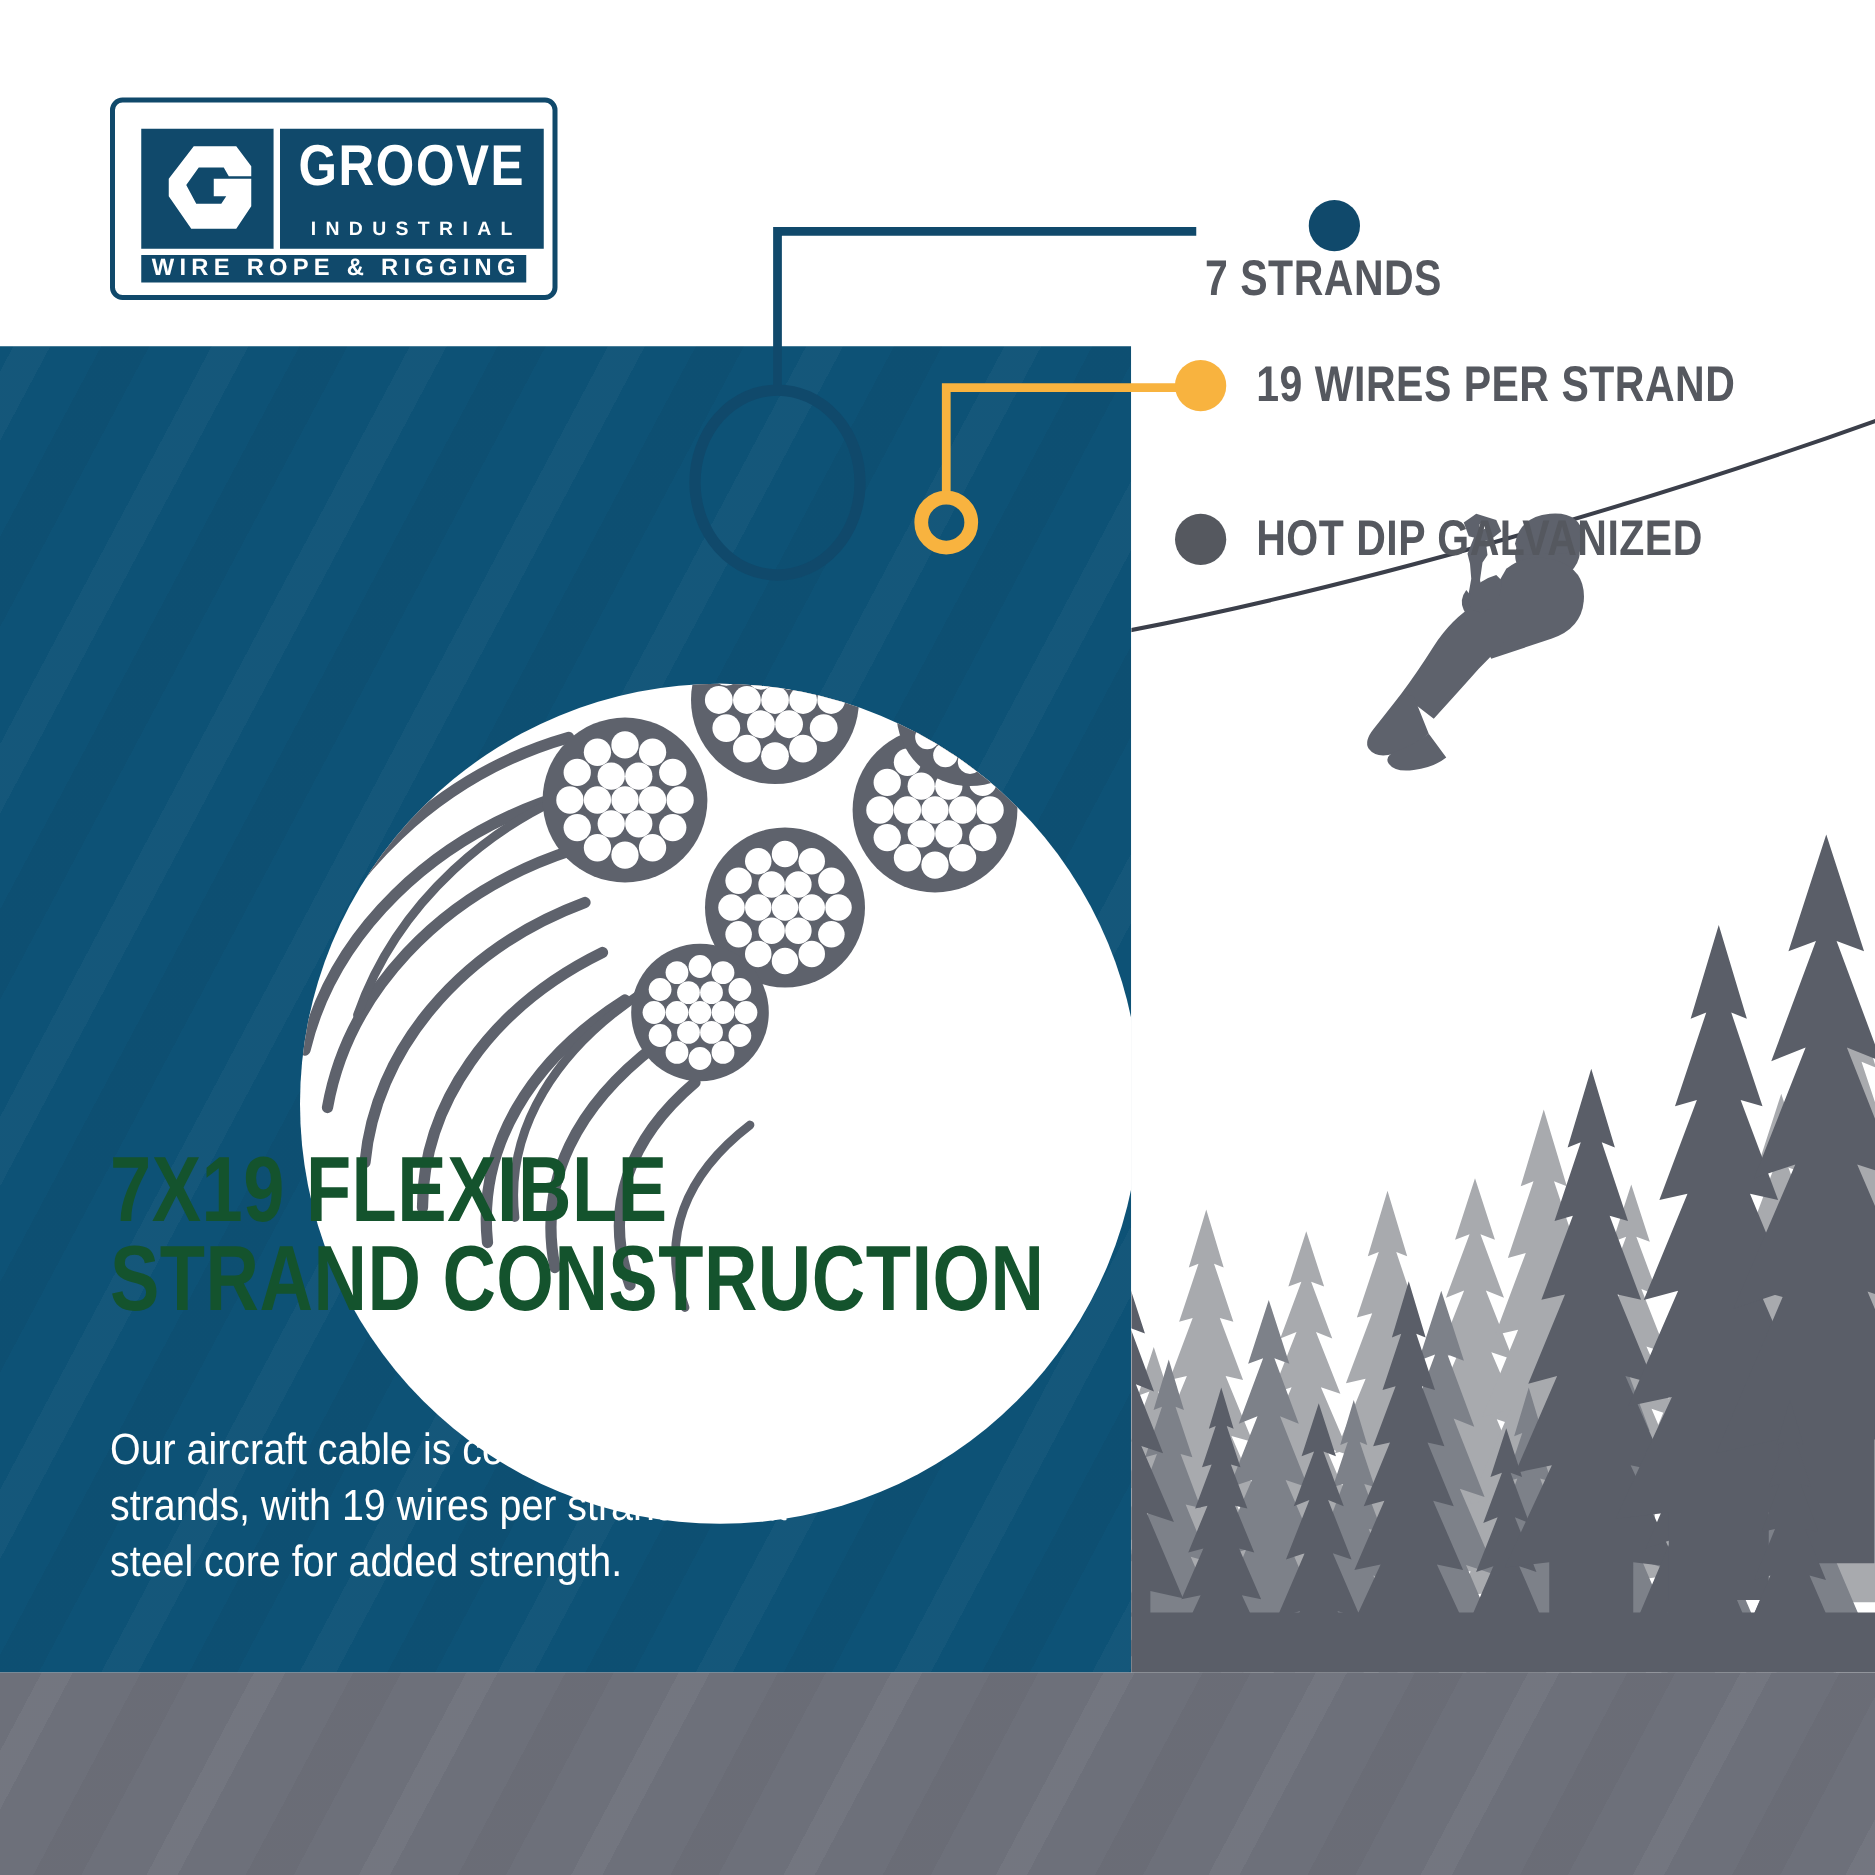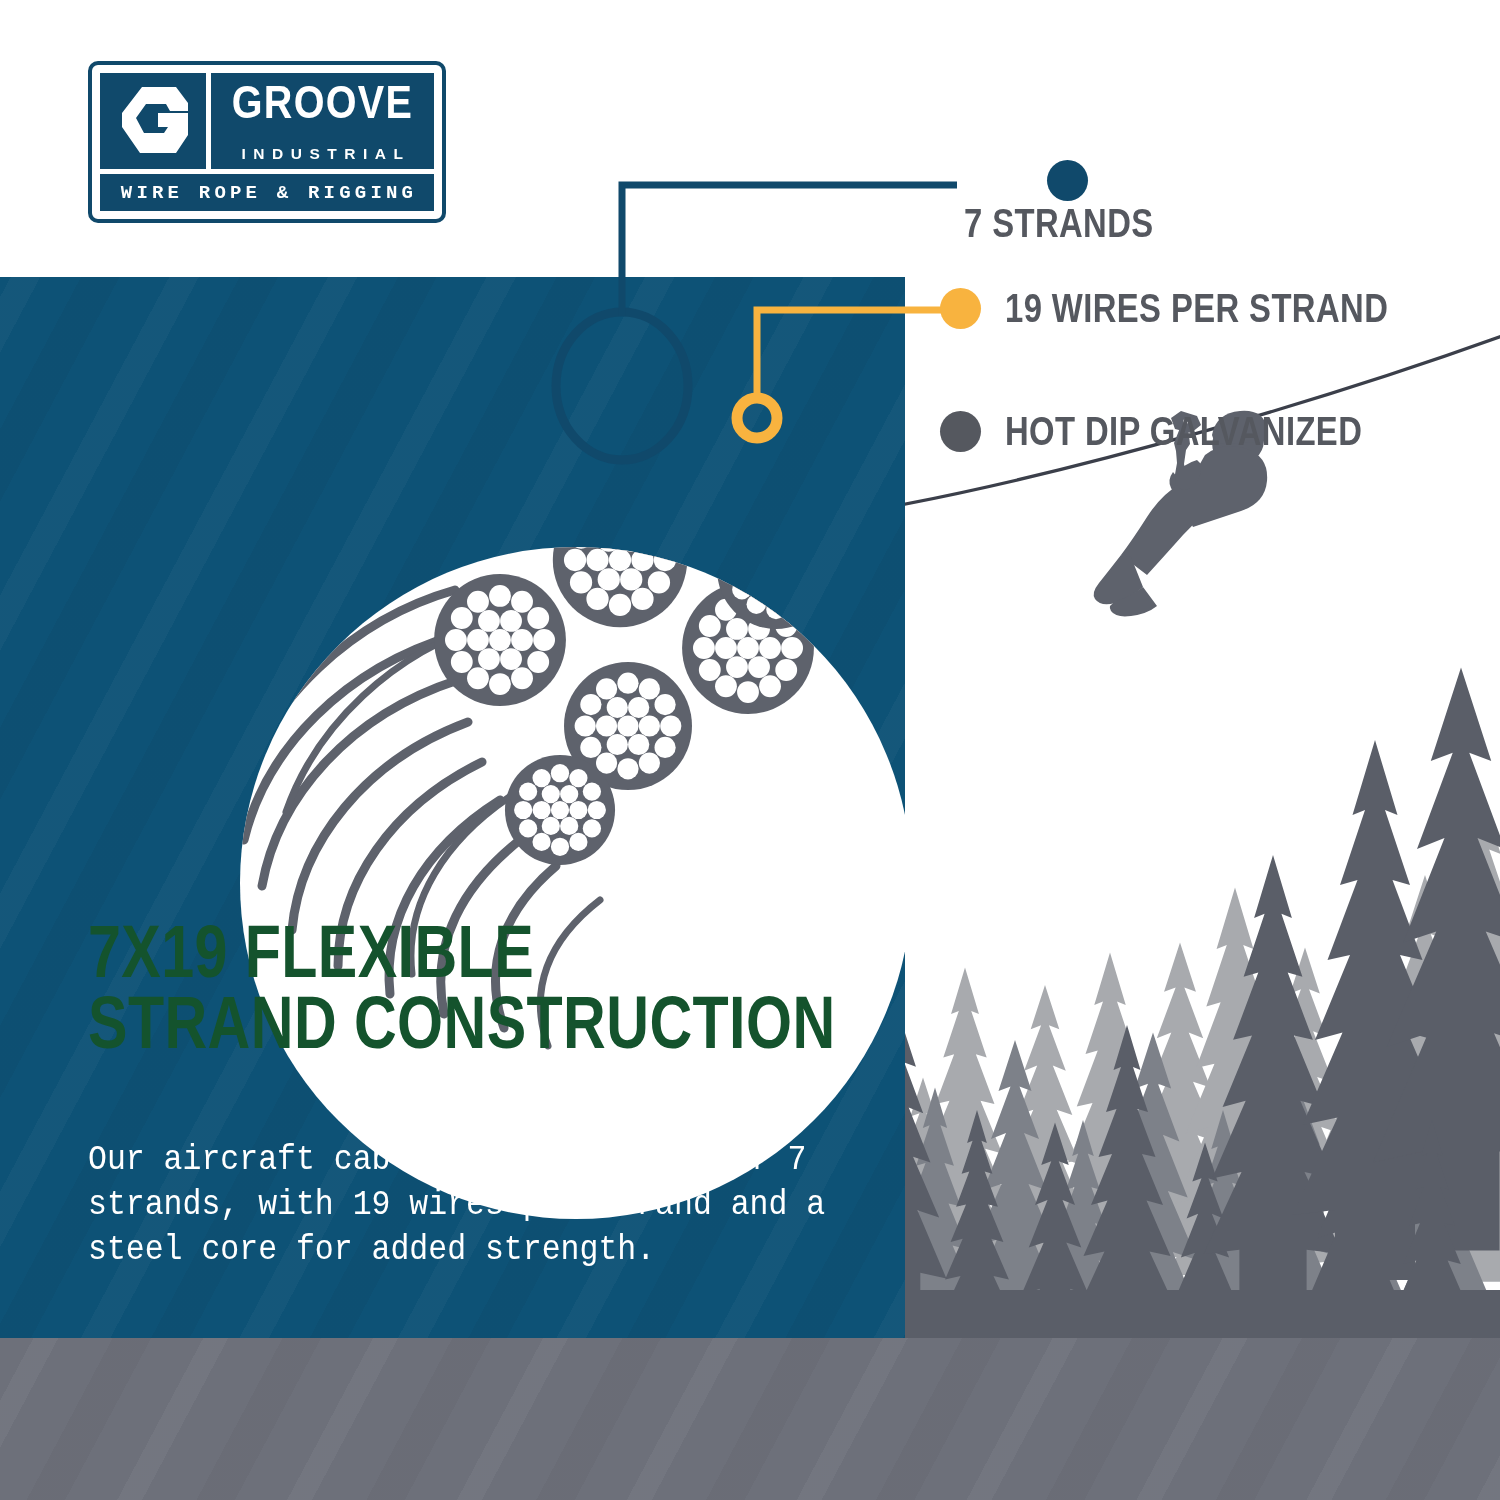--- a/index.html
+++ b/index.html
@@ -1,33 +1,33 @@
 <!DOCTYPE html>
 <html><head>
 <meta charset="utf-8">
 <style>
   html,body{margin:0;padding:0;background:#fff;}
   body{width:1500px;height:1500px;font-family:"Liberation Sans",sans-serif;overflow:hidden;}
   #root{position:relative;width:1500px;height:1500px;background:#ffffff;overflow:hidden;}
 
   
-  .logo-box{position:absolute;left:88px;top:61px;width:358px;height:162px;
-            border:4px solid #10496b;border-radius:10px;box-sizing:border-box;padding:8px;}
+  .logo-box{position:absolute;left:88px;top:78px;width:358px;height:162px;
+            border:4px solid #10496b;border-radius:10px;box-sizing:border-box;padding:21px;}
   .logo-inner{width:100%;height:100%;display:flex;flex-direction:column;}
   .logo-top{flex:0 0 96px;display:flex;}
   .logo-mark{flex:0 0 106px;background:#10496b;display:flex;align-items:center;justify-content:center;}
   .logo-gap{flex:0 0 5px;background:#ffffff;}
   .logo-word{flex:1;background:#10496b;display:flex;flex-direction:column;
              align-items:center;justify-content:center;color:#ffffff;}
   .logo-word .w1{font-size:46px;font-weight:bold;letter-spacing:1.5px;line-height:.92;
                  transform:scaleX(.86);transform-origin:center;font-family:"Liberation Sans",sans-serif;}
   .logo-word .w2{font-size:15.5px;font-weight:bold;letter-spacing:7.5px;margin-top:23px;
                  padding-left:7px;line-height:1;}
   .logo-bar{flex:0 0 5px;}
-  .logo-bottom{flex:1;background:#10496b;display:flex;align-items:center;justify-content:center;font-family:Liberation Mono, monospace;}
+  .logo-bottom{flex:1;background:#10496b;display:flex;align-items:center;justify-content:center;}
   .logo-bottom span{color:#fff;font-size:19px;font-weight:bold;letter-spacing:4.2px;padding-left:4px;}
 
   
   .blue-panel{position:absolute;left:0;top:277px;width:905px;height:1061px;background:#0d5276;overflow:hidden;}
   .blue-panel .tex{position:absolute;inset:-200px;
     background:repeating-linear-gradient(118deg,
       rgba(255,255,255,.030) 0px, rgba(255,255,255,.030) 26px,
       rgba(255,255,255,0) 26px, rgba(255,255,255,0) 62px,
       rgba(0,0,0,.035) 62px, rgba(0,0,0,.035) 96px,
       rgba(255,255,255,0) 96px, rgba(255,255,255,0) 140px);}
@@ -50,21 +50,21 @@
   .callout{position:absolute;display:flex;align-items:center;}
   .dot{border-radius:50%;flex:0 0 auto;}
   .c-label{font-size:40px;font-weight:bold;letter-spacing:.5px;color:#55585f;
            white-space:nowrap;transform:scaleX(.82);transform-origin:left center;}
 
   
   .headline{position:absolute;left:88px;top:916px;width:790px;color:#14532d;
             font-size:74px;font-weight:bold;line-height:.96;letter-spacing:.5px;}
   .headline div{transform:scaleX(.8);transform-origin:left top;white-space:nowrap;}
   .body-copy{position:absolute;left:88px;top:1138px;width:690px;color:#ffffff;
-             font-size:35px;line-height:1.28;font-weight:normal;font-family:Liberation Mono, monospace;}
+             font-size:35px;line-height:1.28;font-weight:normal;}
   .body-copy div{transform:scaleX(.9);transform-origin:left top;white-space:nowrap;}
 </style>
 </head>
 <body>
 
 <div id="root">
 
   <div class="blue-panel">
     <div class="tex"></div>
     <div class="white-circle"></div>

